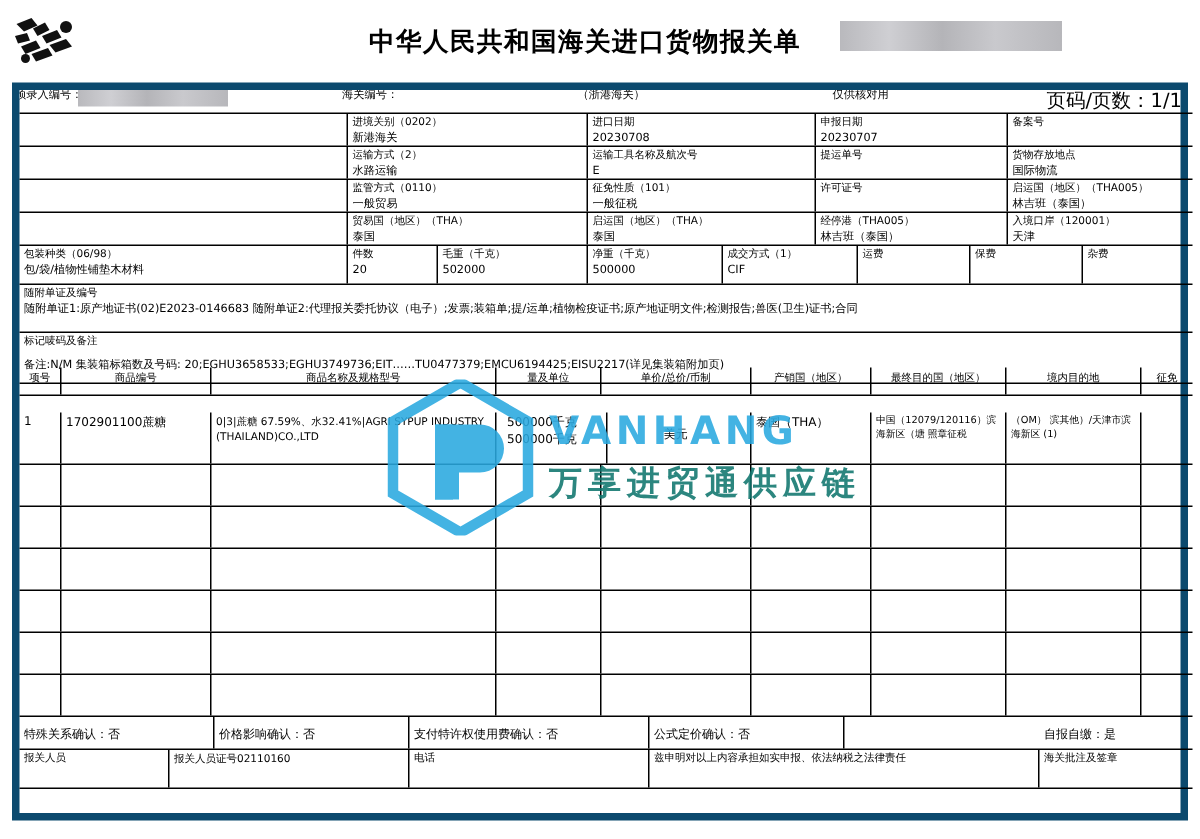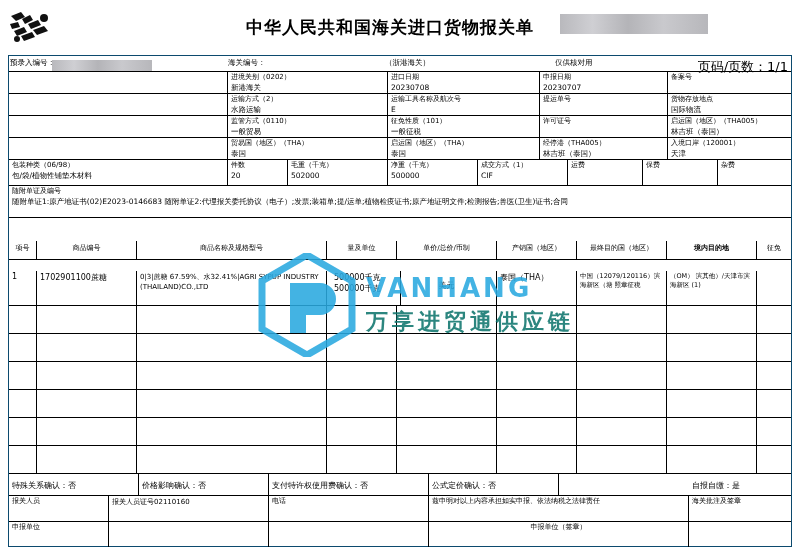--- a/index.html
+++ b/index.html
@@ -27,21 +27,21 @@
   .redact{
     position:absolute;
     background:linear-gradient(90deg,#b9b9bd 0%,#cfcfd3 22%,#b4b4b8 46%,#c9c9cd 70%,#b7b7bb 100%);
   }
   .redact-title{left:560px;top:14px;width:148px;height:20px;}
   .redact-pre{left:52px;top:60px;width:100px;height:11px;}
 
   
   .frame{
     position:absolute;left:8px;top:55px;width:784px;height:492px;
-    border:1px solid #0c4a6e;
+    border:5px solid #0c4a6e;
     box-sizing:border-box;
   }
   .bb{border-bottom:1px solid #000;}
   .br{border-right:1px solid #000;}
   .pad{padding:1px 3px;}
 
   .preentry{
     position:absolute;left:10px;top:58px;font-size:7.5px;
   }
   .pageno{
@@ -228,30 +228,36 @@
       </div>
     </div>
 
     <div class="row bb" style="top:130px;height:32px;">
       <div class="col pad" style="left:0;width:782px;">
         <div class="f-lbl">随附单证及编号</div>
         <div class="f-val">随附单证1:原产地证书(02)E2023-0146683 随附单证2:代理报关委托协议（电子）;发票;装箱单;提/运单;植物检疫证书;原产地证明文件;检测报告;兽医(卫生)证书;合同</div>
       </div>
     </div>
 
+    <div class="row bb" style="top:162px;height:34px;">
+      <div class="col pad" style="left:0;width:782px;">
+        <div class="f-lbl">标记唛码及备注</div>
+        <div class="f-val" style="padding-top:6px;">备注:N/M  集装箱标箱数及号码: 20;EGHU3658533;EGHU3749736;EIT……TU0477379;EMCU6194425;EISU2217(详见集装箱附加页)</div>
+      </div>
+    </div>
 
     <div class="row bb" style="top:185px;height:19px;">
       <div class="col br gh" style="left:0;width:28px;">项号</div>
       <div class="col br gh" style="left:28px;width:100px;">商品编号</div>
       <div class="col br gh" style="left:128px;width:190px;">商品名称及规格型号</div>
       <div class="col br gh" style="left:318px;width:70px;">量及单位</div>
       <div class="col br gh" style="left:388px;width:100px;">单价/总价/币制</div>
       <div class="col br gh" style="left:488px;width:80px;">产销国（地区）</div>
       <div class="col br gh" style="left:568px;width:90px;">最终目的国（地区）</div>
-      <div class="col br gh" style="left:658px;width:90px;font-weight:bold;">境内目的地</div>
+      <div class="col br gh" style="left:658px;width:90px;">境内目的地</div>
       <div class="col gh" style="left:748px;width:34px;">征免</div>
     </div>
 
     <div class="row bb" style="top:215px;height:35px;">
       <div class="col br pad" style="left:0;width:28px;">1</div>
       <div class="col br pad" style="left:28px;width:100px;">1702901100蔗糖</div>
       <div class="col br pad" style="left:128px;width:190px;font-size:7px;line-height:10px;">0|3|蔗糖 67.59%、水32.41%|AGRI SYPUP INDUSTRY (THAILAND)CO.,LTD</div>
       <div class="col br pad" style="left:322px;width:70px;">
         <div>500000千克</div>
         <div>500000千克</div>
@@ -362,31 +368,20 @@
         <div class="f-lbl">电话</div>
       </div>
       <div class="col br pad" style="left:420px;width:260px;">
         <div class="f-lbl">兹申明对以上内容承担如实申报、依法纳税之法律责任</div>
       </div>
       <div class="col pad" style="left:680px;width:102px;">
         <div class="f-lbl">海关批注及签章</div>
       </div>
     </div>
 
-    <div class="row" style="top:466px;height:25px;">
-      <div class="col br pad" style="left:0;width:100px;">
-        <div class="f-lbl">申报单位</div>
-      </div>
-      <div class="col br" style="left:100px;width:160px;"></div>
-      <div class="col br" style="left:260px;width:160px;"></div>
-      <div class="col br pad" style="left:420px;width:260px;">
-        <div class="f-lbl" style="text-align:center;">申报单位（签章）</div>
-      </div>
-      <div class="col" style="left:680px;width:102px;"></div>
-    </div>
   </div>
 
   <div class="wm-wrap">
     <div class="hexlogo">
       <svg width="98" height="104" viewBox="0 0 98 104">
         <polygon points="49,2 94,28 94,76 49,102 4,76 4,28" fill="none" stroke="#2aa9e0" stroke-width="7"></polygon>
         <path d="M32 30 h30 a16 16 0 0 1 0 32 h-14 v18 h-16 z" fill="#2aa9e0"></path>
         <rect x="32" y="30" width="12" height="50" fill="#2aa9e0"></rect>
       </svg>
     </div>

